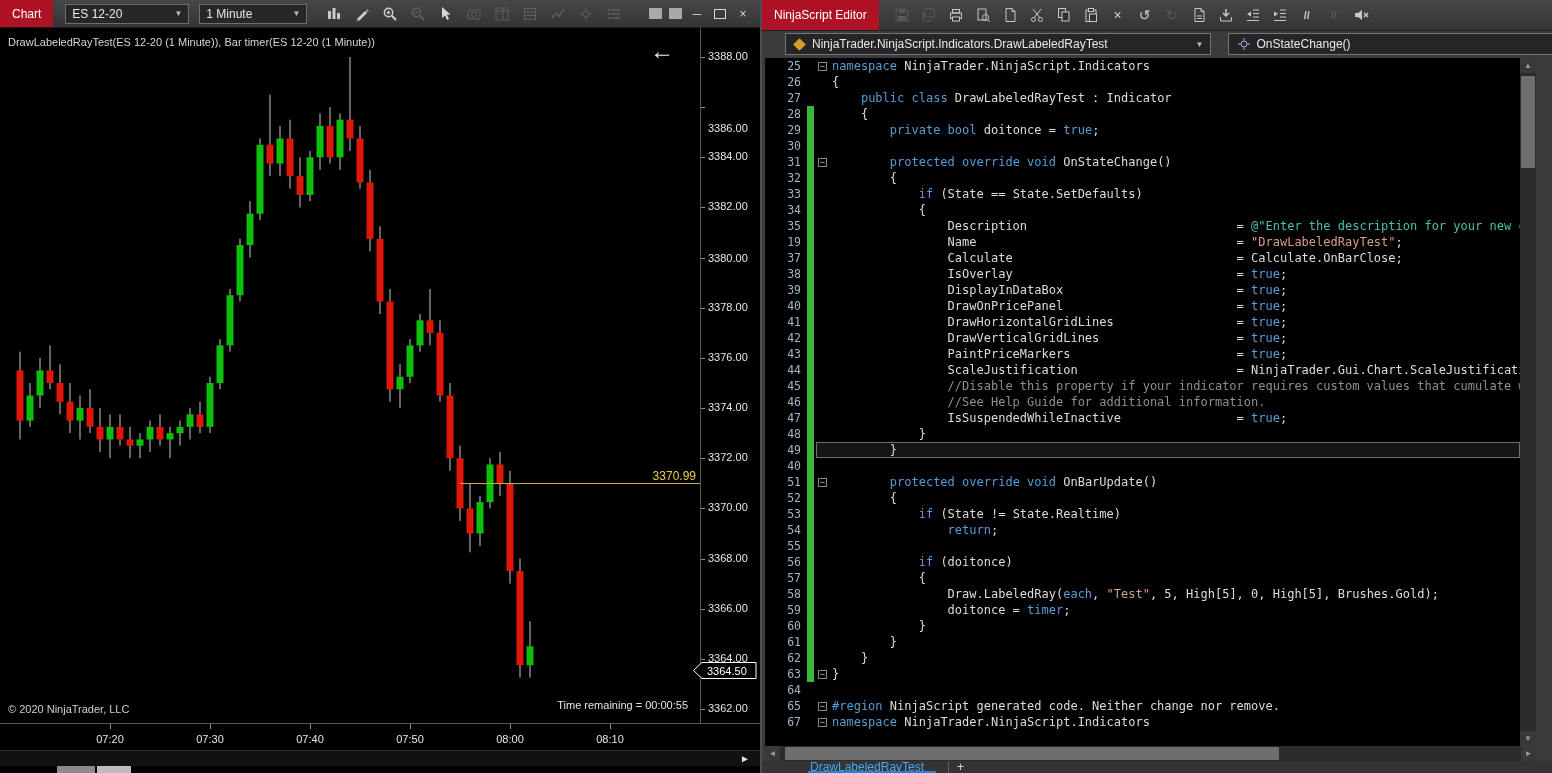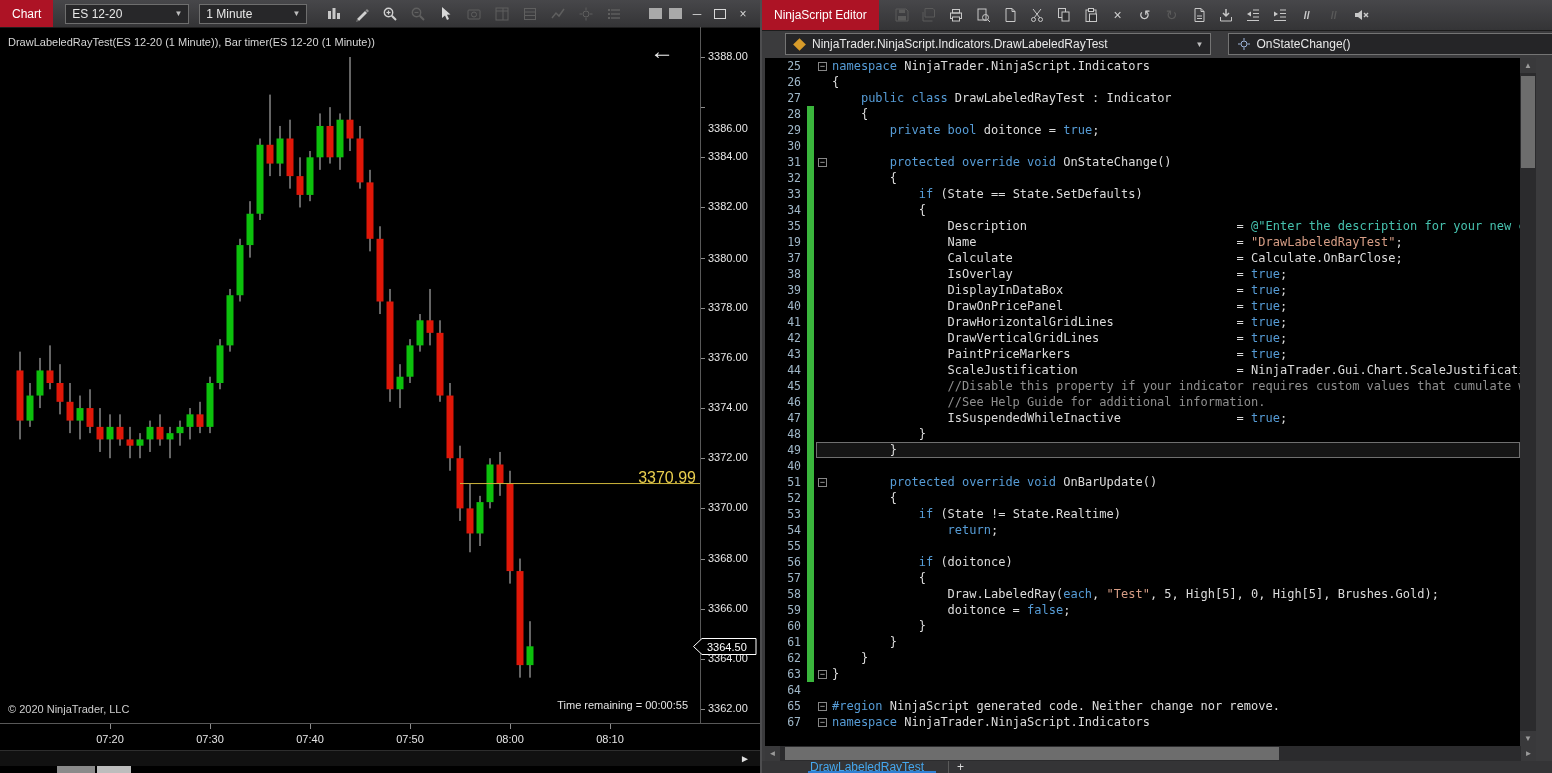--- a/index.html
+++ b/index.html
@@ -25,27 +25,27 @@
   .wbtn{width:16px;height:14px;display:flex;align-items:center;justify-content:center;
     color:#d8d8d8;font-size:12px;line-height:12px;}
   .maxbox{width:10px;height:8px;border:1px solid #d8d8d8;}
 
   
   #chart-window{position:absolute;left:0;top:0;width:760px;height:773px;background:#000;}
   .plot{position:absolute;left:0;top:27px;width:700px;height:696px;}
   #candles-svg{position:absolute;left:0;top:0;}
   .chart-label{position:absolute;left:8px;top:9px;font-size:11px;color:#d6d6d6;white-space:nowrap;}
   .back-arrow{position:absolute;left:650px;top:12px;color:#ececec;font-size:24px;line-height:24px;}
-  .ray-label{position:absolute;right:4px;font-size:16px;color:#E9CE4E;}
+  .ray-label{position:absolute;right:4px;font-size:12px;color:#E9CE4E;}
   .copyright{position:absolute;left:8px;top:676px;font-size:11px;color:#cfcfcf;}
   .timer{position:absolute;right:12px;top:672px;font-size:11px;color:#e4e4e4;}
   .paxis{position:absolute;left:700px;top:27px;width:60px;height:696px;border-left:1px solid #585858;box-sizing:border-box;}
   .ylab{position:absolute;left:7px;font-size:11px;color:#e6e6e6;white-space:nowrap;}
   .ytick{position:absolute;left:0;width:4px;height:1px;background:#8d8d8d;}
-  #price-marker{position:absolute;left:-8px;}
+  #price-marker{position:absolute;left:-8px;margin-top:24px;}
   .taxis{position:absolute;left:0;top:723px;width:760px;height:27px;border-top:1px solid #585858;}
   .xlab{position:absolute;top:9px;width:40px;text-align:center;font-size:11px;color:#e6e6e6;}
   .xtick{position:absolute;top:0;width:1px;height:5px;background:#8d8d8d;}
   .cscroll{position:absolute;left:0;top:750px;width:760px;height:16px;background:#111;border-top:1px solid #2e2e2e;}
   .cscroll .sr{position:absolute;right:10px;top:2px;font-size:10px;color:#e0e0e0;}
   .frag-strip{position:absolute;left:0;top:766px;width:760px;height:7px;background:#000;}
   .frag1{position:absolute;left:57px;width:38px;height:7px;background:#8a8a8a;}
   .frag2{position:absolute;left:97px;width:34px;height:7px;background:#bdbdbd;}
 
   
@@ -809,21 +809,21 @@
           <div class="rest">
             <span class="fold"></span>
             <span class="ct"><span class="tk-p">                Draw.LabeledRay(</span><span class="tk-k">each</span><span class="tk-p">, </span><span class="tk-s">"Test"</span><span class="tk-p">, 5, High[5], 0, High[5], Brushes.Gold);</span></span>
           </div>
         </div>
         <div class="code-row">
           <span class="ln">59</span>
           <span class="gut green"></span>
           <div class="rest">
             <span class="fold"></span>
-            <span class="ct"><span class="tk-p">                doitonce = </span><span class="tk-k">false</span><span class="tk-p">;</span></span>
+            <span class="ct"><span class="tk-p">                doitonce = </span><span class="tk-k">timer</span><span class="tk-p">;</span></span>
           </div>
         </div>
         <div class="code-row">
           <span class="ln">60</span>
           <span class="gut green"></span>
           <div class="rest">
             <span class="fold"></span>
             <span class="ct"><span class="tk-p">            }</span></span>
           </div>
         </div>

